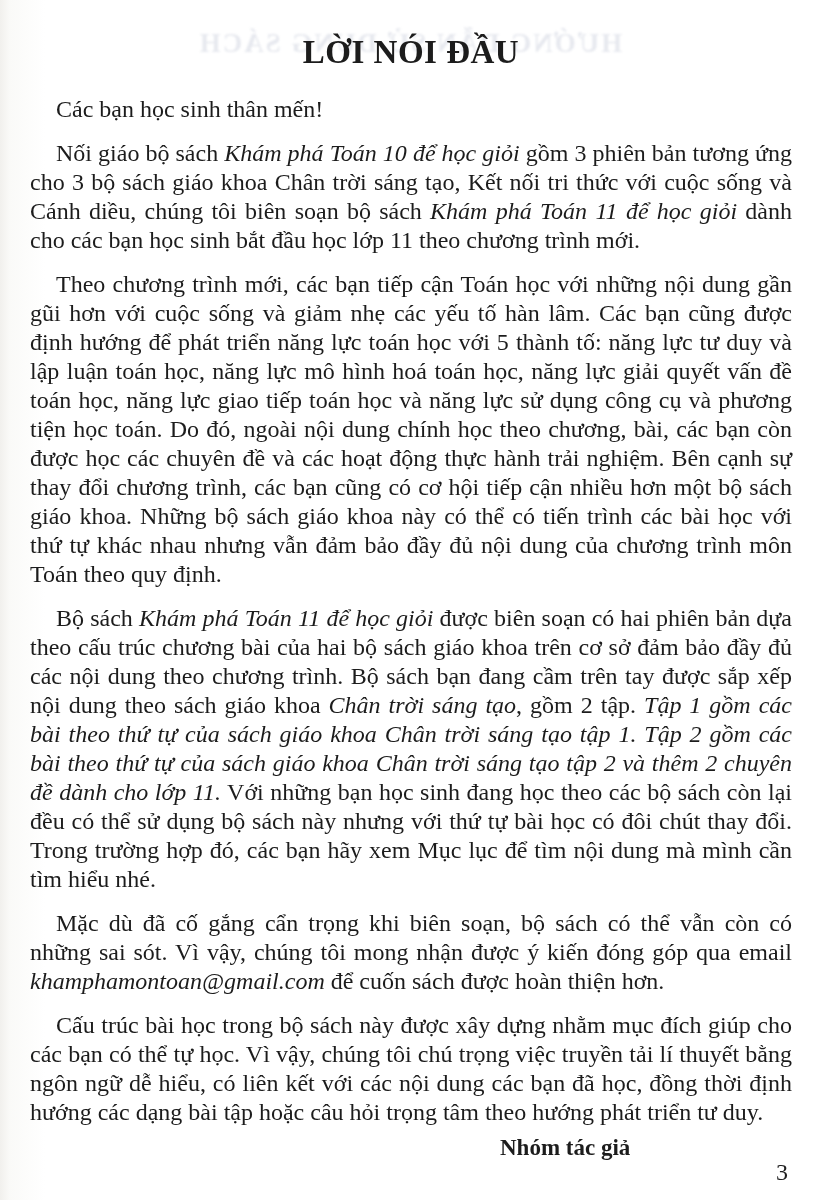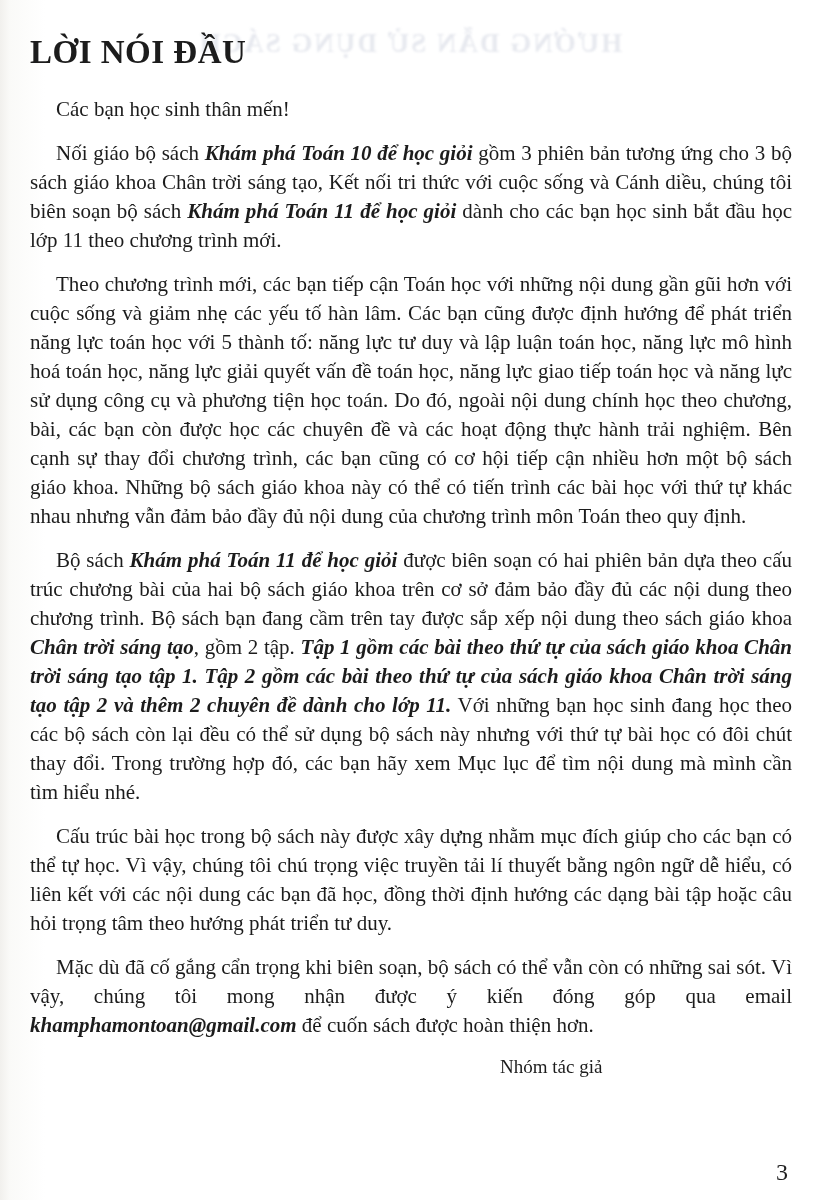--- a/index.html
+++ b/index.html
@@ -22,38 +22,39 @@
     letter-spacing: 2px;
     user-select: none;
     pointer-events: none;
     white-space: nowrap;
   }
   .content {
     position: absolute;
     left: 30px; right: 26px; top: 34px;
   }
   .title {
+    text-align: center;
     font-size: 33px;
     font-weight: bold;
     margin: 0 0 24px 0;
     letter-spacing: 0.5px;
   }
   .para {
-    font-size: 21px;
+    font-size: 24px;
     line-height: 29px;
     text-align: justify;
     text-indent: 26px;
     margin: 0 0 15px 0;
   }
   .para:last-of-type { margin-bottom: 0; }
-  .bi { font-weight: bold; font-style: italic; }
+  .bi { font-weight: normal; font-style: italic; }
   .signature {
-    font-weight: normal;
-    font-size: 19px;
-    margin-top: 16px;
+    font-weight: bold;
+    font-size: 23px;
+    margin-top: 8px;
     margin-left: 470px;
   }
   .page-number {
     position: absolute;
     right: 30px; bottom: 14px;
     font-size: 24px;
     color: #1f1f1f;
   }
 </style>
 </head>
@@ -63,21 +64,21 @@
 
   <div class="ghost-header">HƯỚNG DẪN SỬ DỤNG SÁCH</div>
 
   <div class="content">
     <h1 class="title">LỜI NÓI ĐẦU</h1>
 
     <p class="para"><span>Các bạn học sinh thân mến!</span></p>
     <p class="para"><span>Nối giáo bộ sách </span><span class="bi">Khám phá Toán 10 để học giỏi</span><span> gồm 3 phiên bản tương ứng cho 3 bộ sách giáo khoa Chân trời sáng tạo, Kết nối tri thức với cuộc sống và Cánh diều, chúng tôi biên soạn bộ sách </span><span class="bi">Khám phá Toán 11 để học giỏi</span><span> dành cho các bạn học sinh bắt đầu học lớp 11 theo chương trình mới.</span></p>
     <p class="para"><span>Theo chương trình mới, các bạn tiếp cận Toán học với những nội dung gần gũi hơn với cuộc sống và giảm nhẹ các yếu tố hàn lâm. Các bạn cũng được định hướng để phát triển năng lực toán học với 5 thành tố: năng lực tư duy và lập luận toán học, năng lực mô hình hoá toán học, năng lực giải quyết vấn đề toán học, năng lực giao tiếp toán học và năng lực sử dụng công cụ và phương tiện học toán. Do đó, ngoài nội dung chính học theo chương, bài, các bạn còn được học các chuyên đề và các hoạt động thực hành trải nghiệm. Bên cạnh sự thay đổi chương trình, các bạn cũng có cơ hội tiếp cận nhiều hơn một bộ sách giáo khoa. Những bộ sách giáo khoa này có thể có tiến trình các bài học với thứ tự khác nhau nhưng vẫn đảm bảo đầy đủ nội dung của chương trình môn Toán theo quy định.</span></p>
     <p class="para"><span>Bộ sách </span><span class="bi">Khám phá Toán 11 để học giỏi</span><span> được biên soạn có hai phiên bản dựa theo cấu trúc chương bài của hai bộ sách giáo khoa trên cơ sở đảm bảo đầy đủ các nội dung theo chương trình. Bộ sách bạn đang cầm trên tay được sắp xếp nội dung theo sách giáo khoa </span><span class="bi">Chân trời sáng tạo</span><span>, gồm 2 tập. </span><span class="bi">Tập 1 gồm các bài theo thứ tự của sách giáo khoa Chân trời sáng tạo tập 1. Tập 2 gồm các bài theo thứ tự của sách giáo khoa Chân trời sáng tạo tập 2 và thêm 2 chuyên đề dành cho lớp 11.</span><span> Với những bạn học sinh đang học theo các bộ sách còn lại đều có thể sử dụng bộ sách này nhưng với thứ tự bài học có đôi chút thay đổi. Trong trường hợp đó, các bạn hãy xem Mục lục để tìm nội dung mà mình cần tìm hiểu nhé.</span></p>
+    <p class="para"><span>Mặc dù đã cố gắng cẩn trọng khi biên soạn, bộ sách có thể vẫn còn có những sai sót. Vì vậy, chúng tôi mong nhận được ý kiến đóng góp qua email </span><span class="bi">khamphamontoan@gmail.com</span><span> để cuốn sách được hoàn thiện hơn.</span></p>
     <p class="para"><span>Cấu trúc bài học trong bộ sách này được xây dựng nhằm mục đích giúp cho các bạn có thể tự học. Vì vậy, chúng tôi chú trọng việc truyền tải lí thuyết bằng ngôn ngữ dễ hiểu, có liên kết với các nội dung các bạn đã học, đồng thời định hướng các dạng bài tập hoặc câu hỏi trọng tâm theo hướng phát triển tư duy.</span></p>
-    <p class="para"><span>Mặc dù đã cố gắng cẩn trọng khi biên soạn, bộ sách có thể vẫn còn có những sai sót. Vì vậy, chúng tôi mong nhận được ý kiến đóng góp qua email </span><span class="bi">khamphamontoan@gmail.com</span><span> để cuốn sách được hoàn thiện hơn.</span></p>
 
     <div class="signature">Nhóm tác giả</div>
   </div>
 
   <div class="page-number">3</div>
 
 </div>
 
 </body></html>

